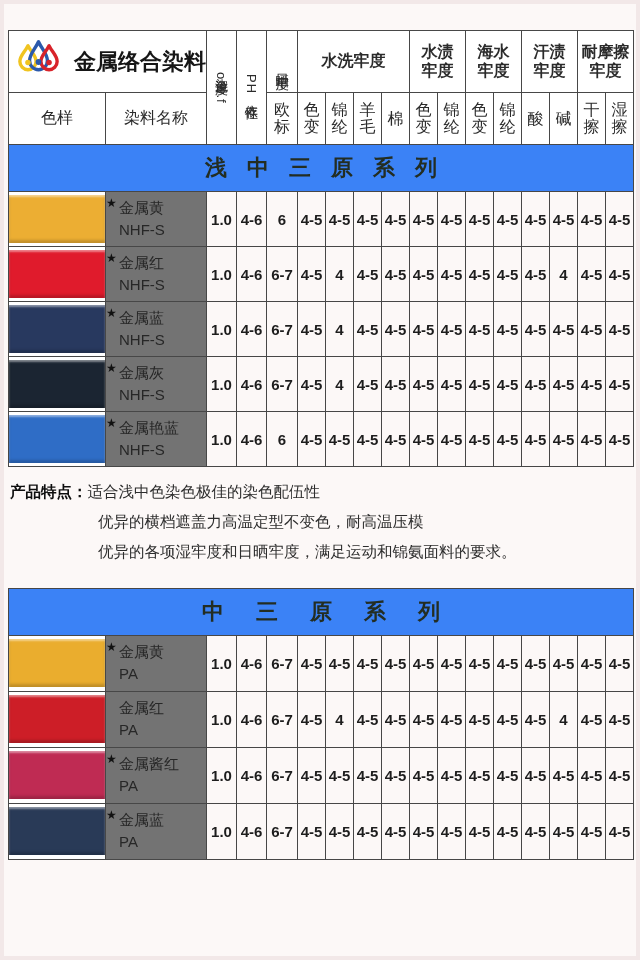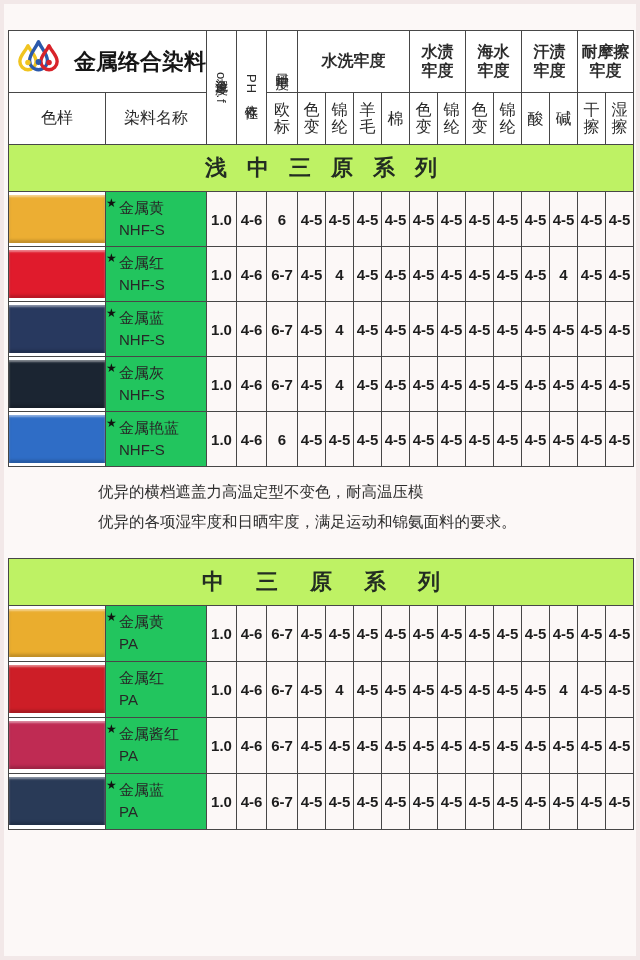--- a/index.html
+++ b/index.html
@@ -33,39 +33,39 @@
   .grp{font-size:16px;font-weight:600;color:#2b2b2b;white-space:pre-line;line-height:1.18;text-align:center;}
   .sub{text-align:center;vertical-align:middle;}
   .sub span{white-space:pre-line;font-size:16px;line-height:1.08;color:#2b2b2b;display:inline-block;}
   .plain{font-size:16px;color:#2b2b2b;text-align:center;}
 
   .vcell{text-align:center;vertical-align:middle;}
   .vwrap{writing-mode:vertical-rl;display:inline-block;font-size:13px;line-height:1;letter-spacing:1px;color:#2b2b2b;max-height:112px;}
   .vsun{writing-mode:vertical-rl;display:inline-block;font-size:13.5px;line-height:1;letter-spacing:1px;color:#2b2b2b;}
 
   tr.band td{
-    background:#bef264;
+    background:#3b82f6;
     height:46px;
     text-align:center;
     font-size:22px;
     font-weight:bold;
     color:#232d22;
   }
   .band1{letter-spacing:20px;text-indent:20px;}
   .band2{letter-spacing:32px;text-indent:32px;}
 
   tr.drow{height:55px;}
   table.s2 tr.drow{height:56px;}
   td.val{text-align:center;font-size:15px;font-weight:600;color:#1d1d1d;}
   td.swatch-cell{padding:0;background:#fff;}
   .swatch{
     height:48px;margin:3px 0;
     box-shadow:inset 0 2px 2px rgba(255,255,255,.45), inset 0 -3px 3px rgba(0,0,0,.18);
   }
-  td.name-cell{vertical-align:middle;padding:2px 2px 0 12px;background:#22c55e;margin-top:28px;}
+  td.name-cell{vertical-align:middle;padding:2px 2px 0 12px;background:#737373;margin-top:28px;}
   .star{display:inline-block;width:13px;font-size:12px;color:#111;vertical-align:top;position:relative;top:-1px;}
   .nm{display:inline-block;white-space:pre-line;font-size:15px;line-height:1.5;color:#272727;vertical-align:top;text-align:left;}
 
   .notes{padding:15px 2px 8px 2px;font-size:15.5px;color:#2d2d2d;}
   .note-line{margin-bottom:9px;line-height:1.35;}
   .note-label{font-weight:bold;color:#0e0e0e;}
   .indent{padding-left:88px;}
 
   .gap{height:8px;}
 </style>
@@ -265,20 +265,21 @@
           <td class="val">4-5</td>
           <td class="val">4-5</td>
           <td class="val">4-5</td>
           <td class="val">4-5</td>
           <td class="val">4-5</td>
         </tr>
       </tbody>
   </table>
 
   <div class="notes">
+    <div class="note-line"><span class="note-label">产品特点：</span><span>适合浅中色染色极佳的染色配伍性</span></div>
     <div class="note-line indent"><span>优异的横档遮盖力高温定型不变色，耐高温压模</span></div>
     <div class="note-line indent"><span>优异的各项湿牢度和日晒牢度，满足运动和锦氨面料的要求。</span></div>
   </div>
 
   <div class="gap"></div>
 
   <table class="spec s2">
     <colgroup>
       <col style="width:97px">
         <col style="width:101px">

